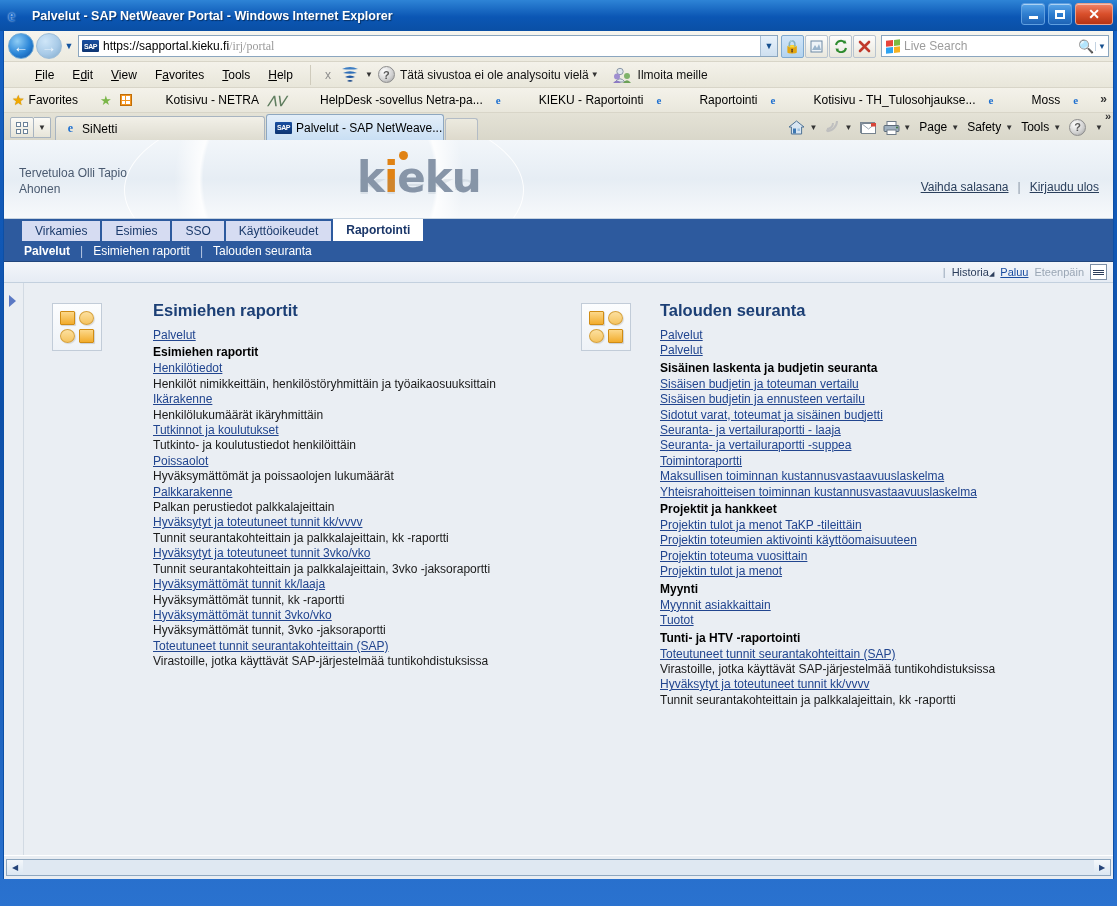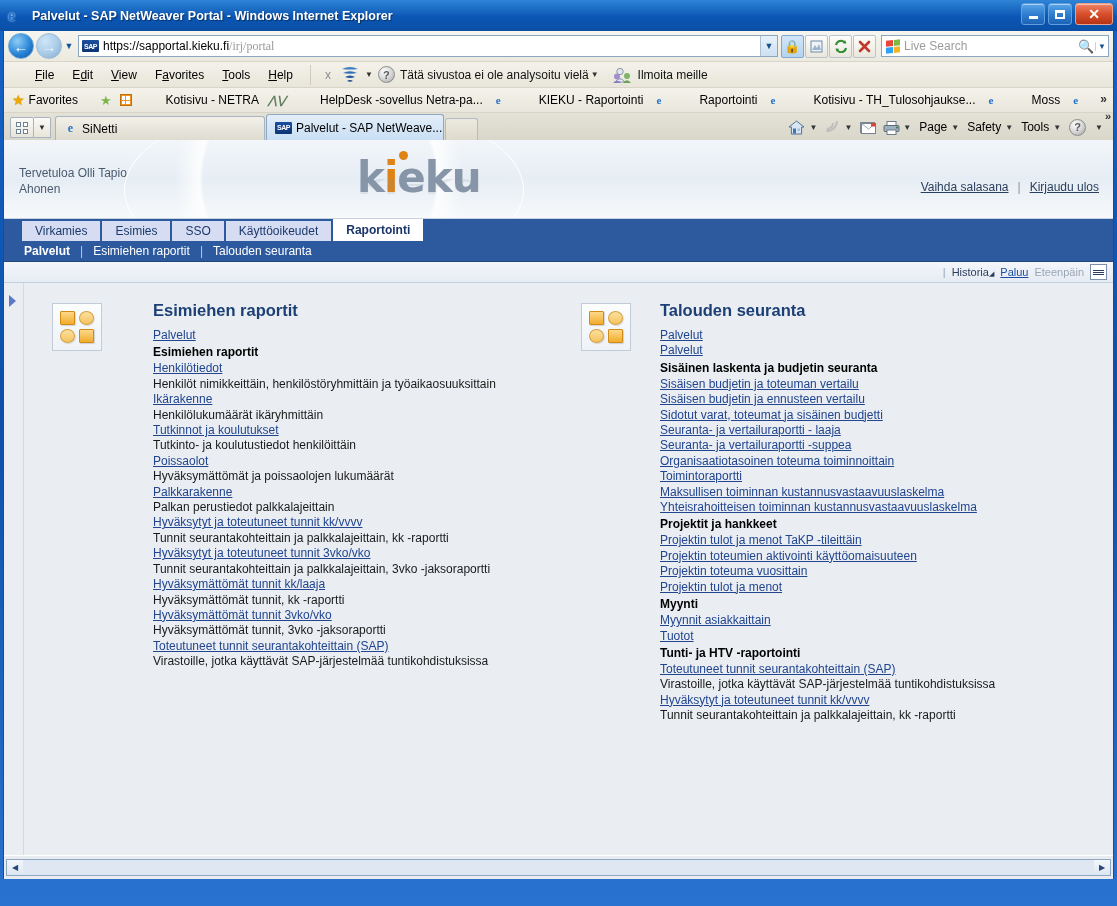--- a/index.html
+++ b/index.html
@@ -815,21 +815,20 @@
           <div class="coltext">
             <h2 class="coltitle">Talouden seuranta</h2>
             <a class="lnk" href="#">Palvelut</a>
             <a class="lnk" href="#">Palvelut</a>
             <span class="grouphdr">Sisäinen laskenta ja budjetin seuranta</span>
             <a class="lnk" href="#">Sisäisen budjetin ja toteuman vertailu</a>
             <a class="lnk" href="#">Sisäisen budjetin ja ennusteen vertailu</a>
             <a class="lnk" href="#">Sidotut varat, toteumat ja sisäinen budjetti</a>
             <a class="lnk" href="#">Seuranta- ja vertailuraportti - laaja</a>
             <a class="lnk" href="#">Seuranta- ja vertailuraportti -suppea</a>
-            <a class="lnk" href="#">Organisaatiotasoinen toteuma toiminnoittain</a>
             <a class="lnk" href="#">Toimintoraportti</a>
             <a class="lnk" href="#">Maksullisen toiminnan kustannusvastaavuuslaskelma</a>
             <a class="lnk" href="#">Yhteisrahoitteisen toiminnan kustannusvastaavuuslaskelma</a>
             <span class="grouphdr">Projektit ja hankkeet</span>
             <a class="lnk" href="#">Projektin tulot ja menot TaKP -tileittäin</a>
             <a class="lnk" href="#">Projektin toteumien aktivointi käyttöomaisuuteen</a>
             <a class="lnk" href="#">Projektin toteuma vuosittain</a>
             <a class="lnk" href="#">Projektin tulot ja menot</a>
             <span class="grouphdr">Myynti</span>
             <a class="lnk" href="#">Myynnit asiakkaittain</a>

